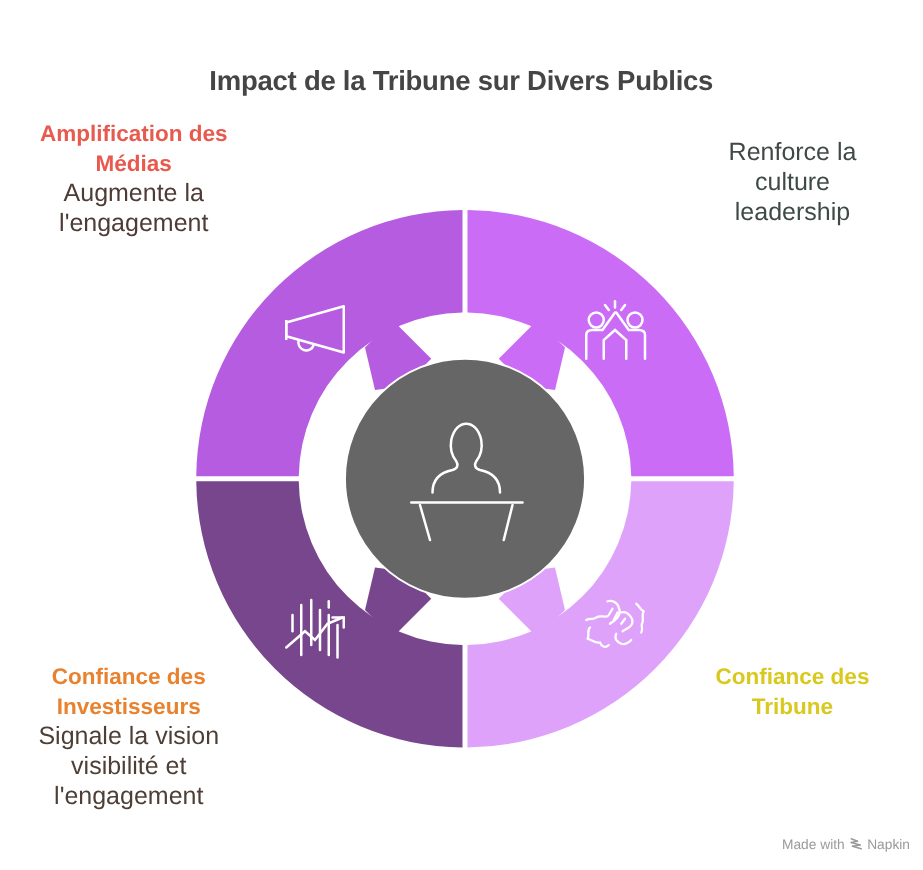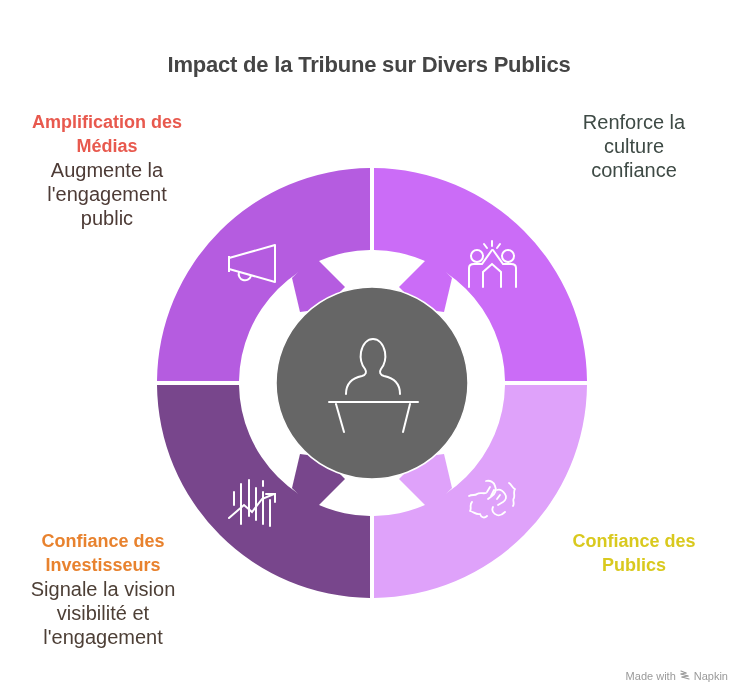--- a/index.html
+++ b/index.html
@@ -73,56 +73,55 @@
   <g fill="none" stroke="#ffffff" stroke-width="1.8" stroke-linecap="round" stroke-linejoin="round">
     <path d="M 486 481 C 490 480 494 482 495 486 C 497 490 495 494 492 496 L 488 499 M 490 487 L 487 492 M 494 490 L 491 496"></path>
     <path d="M 469 496 C 472 494 475 496 477 494 C 480 492 483 494 486 493"></path>
     <path d="M 472 502 C 469 505 472 508 470 511 C 474 512 476 515 480 514 C 481 517 484 519 487 516"></path>
     <path d="M 497 490 C 500 489 503 491 505 494 C 507 497 506 500 503 502 L 498 505 M 500 495 L 497 499"></path>
     <path d="M 509 483 C 512 485 512 488 515 489 C 513 492 515 495 514 498 C 512 500 515 503 513 506"></path>
     <path d="M 493 507 C 491 511 494 514 497 515 C 500 516 503 514 505 512"></path>
   </g>
 </svg>
 
-<div class="block" style="left: 12px; top: 110px;">
+<div class="block" style="left: 12px; top: 95px;">
   <div class="head" style="color:#E8594E;">
     <div>Amplification des</div>
     <div>Médias</div>
   </div>
   <div class="desc" style="color:#4D3B36;">
     <div>Augmente la</div>
     <div>l'engagement</div>
-    <div>public</div>
   </div>
 </div>
 
 <div class="block" style="left: 539px; top: 110px;">
   <div class="desc" style="color:#3E4A45;">
     <div>Renforce la</div>
     <div>culture</div>
-    <div>confiance</div>
+    <div>leadership</div>
   </div>
 </div>
 
 <div class="block" style="left: 8px; top: 529px;">
   <div class="head" style="color:#E8822E;">
     <div>Confiance des</div>
     <div>Investisseurs</div>
   </div>
   <div class="desc" style="color:#4D3F36;">
     <div>Signale la vision</div>
     <div>visibilité et</div>
     <div>l'engagement</div>
   </div>
 </div>
 
 <div class="block" style="left: 539px; top: 529px;">
   <div class="head" style="color:#D9C91E;">
     <div>Confiance des</div>
-    <div>Publics</div>
+    <div>Tribune</div>
   </div>
 </div>
 
 <div class="footer">
   <span>Made with</span>
   <svg width="10" height="11" viewBox="0 0 10 11">
     <g stroke="#9a9a9a" stroke-width="1.2" fill="none" stroke-linecap="round">
       <line x1="1" y1="1" x2="6" y2="3"></line>
       <line x1="1" y1="4" x2="8" y2="6"></line>
       <line x1="2" y1="7" x2="9" y2="9"></line>

